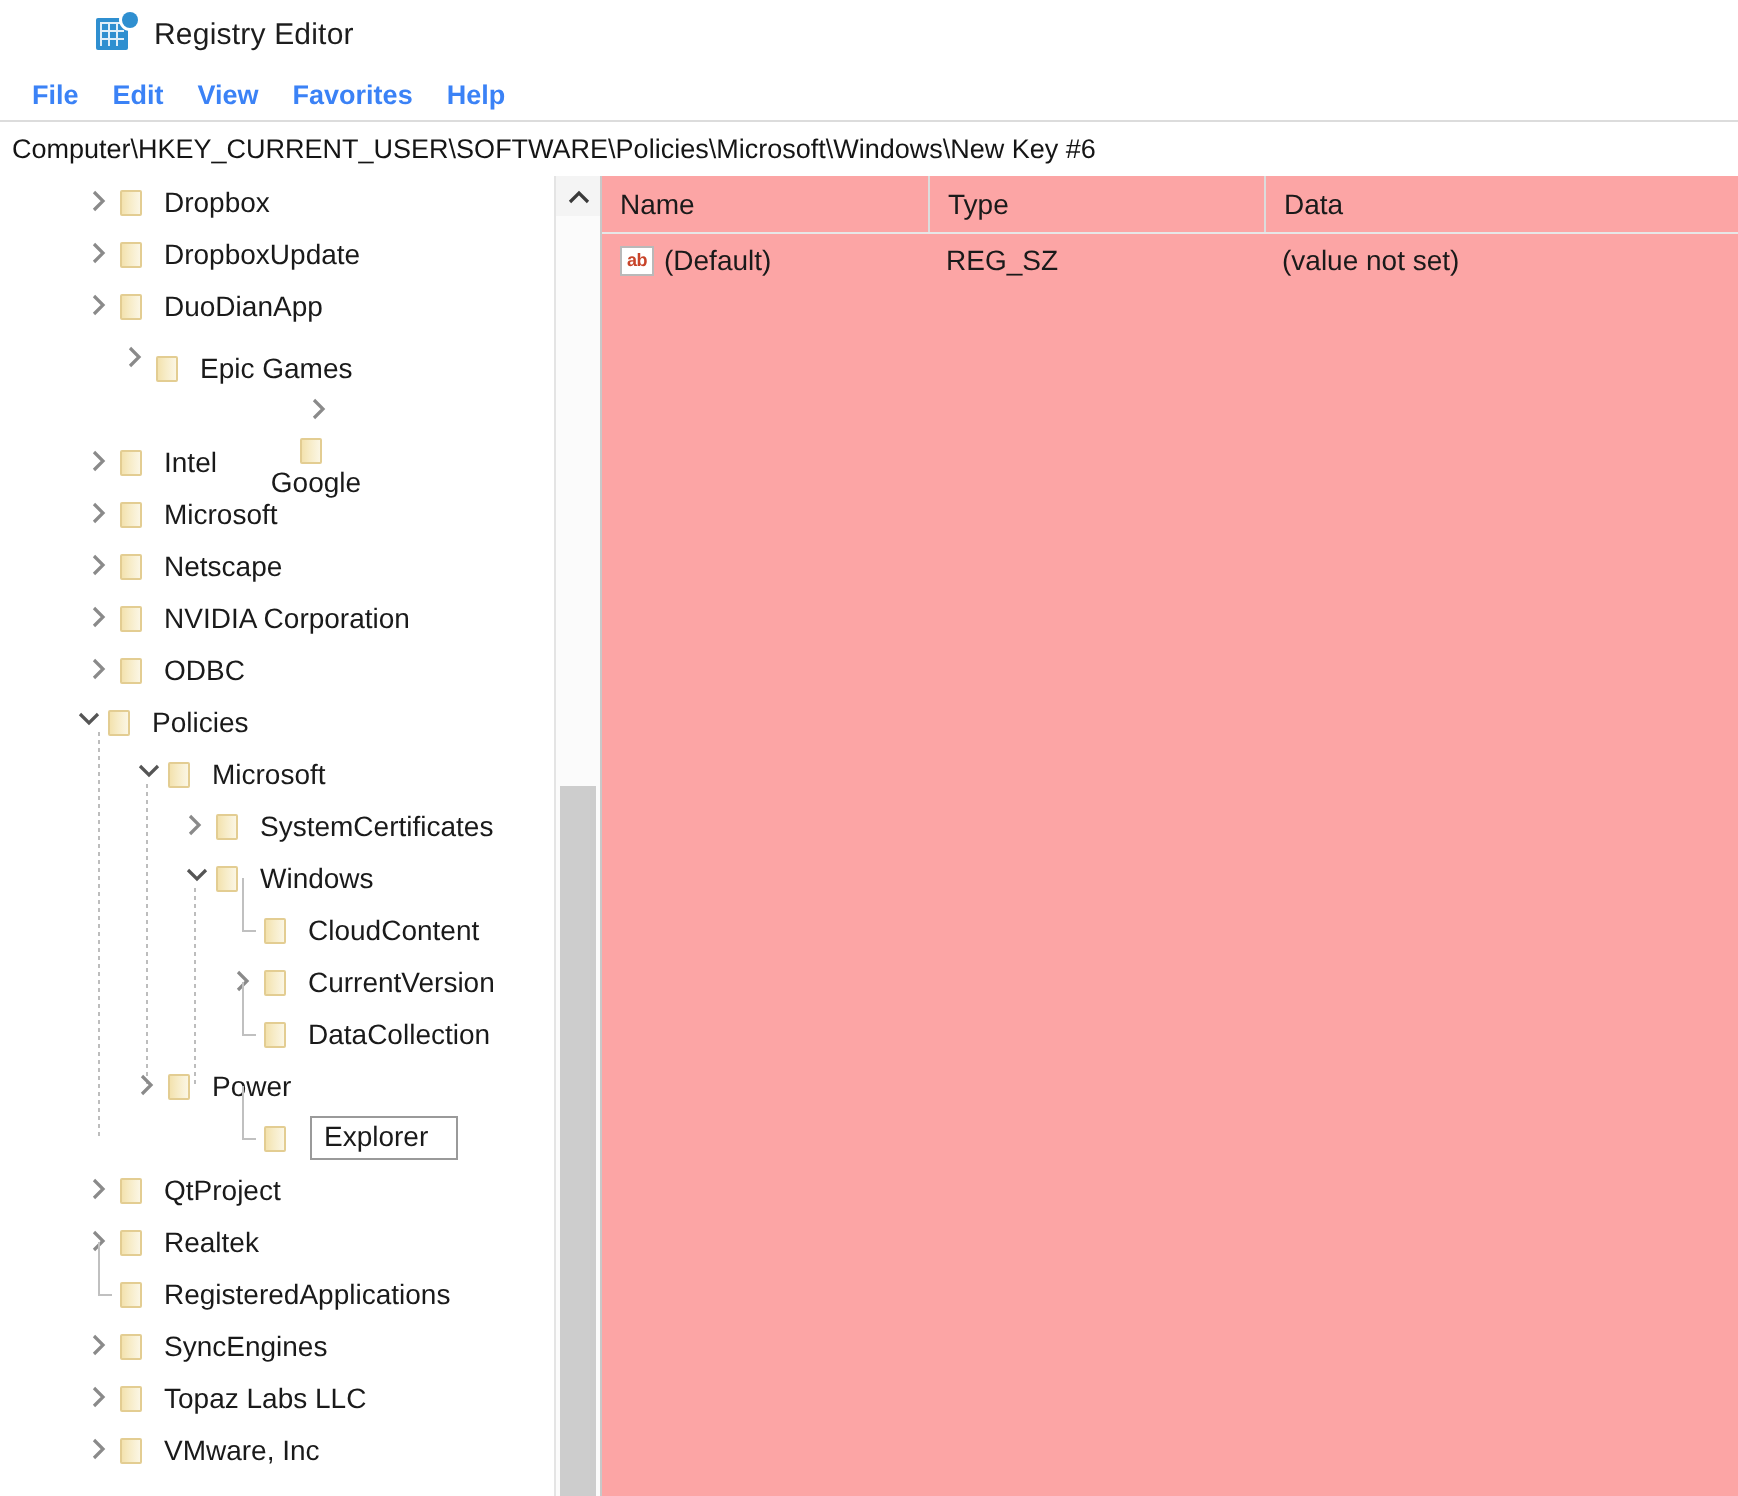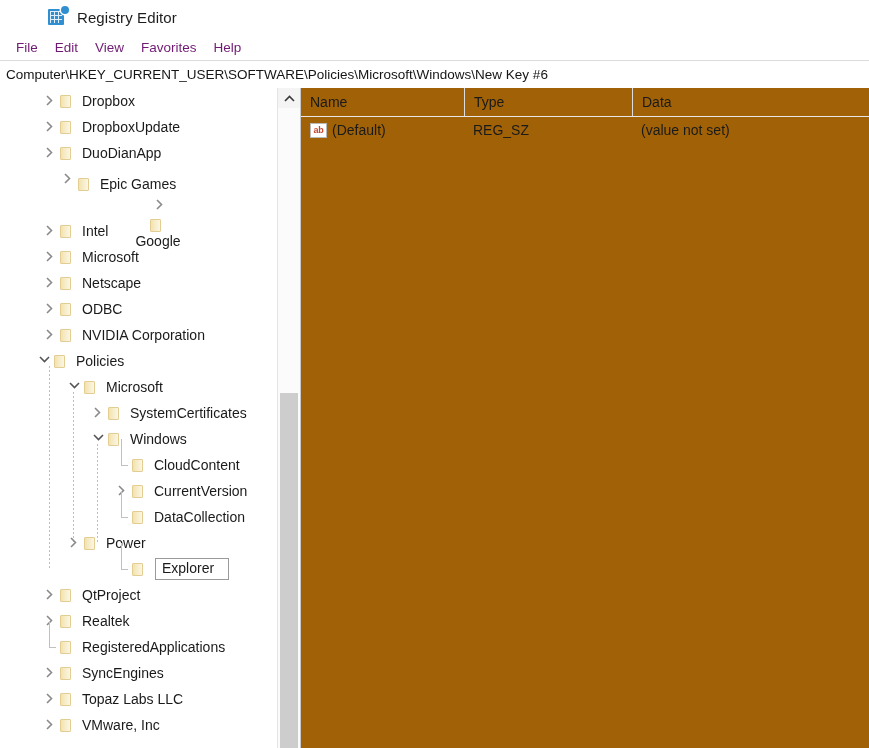--- a/index.html
+++ b/index.html
@@ -64,23 +64,24 @@
   .menubar {
     height: 26px;
     display: flex;
     align-items: center;
     padding-left: 8px;
     background: #ffffff;
     border-bottom: 1px solid #dcdcdc;
   }
   .menu-item {
     font-size: 13.5px;
-    color: #701a75;
+    color: #3b82f6;
     padding: 2px 9px 2px 8px;
     cursor: default;
+    font-weight: bold;
   }
 
   
   .addressbar {
     height: 27px;
     display: flex;
     align-items: center;
     padding-left: 6px;
     background: #ffffff;
     border-bottom: 1px solid #b9b9b9;
@@ -207,21 +208,21 @@
     position: absolute;
     left: 2px; right: 2px;
     top: 305px;
     bottom: 0;
     background: #cdcdcd;
   }
 
   
   .list-pane {
     flex: 1;
-    background: #a16207;
+    background: #fca5a5;
     position: relative;
     overflow: hidden;
   }
   .list-header {
     display: flex;
     height: 28px;
     align-items: center;
     font-size: 14px;
     color: #1a1a1a;
     border-bottom: 1px solid #e7e7e7;
@@ -392,32 +393,32 @@
         </div>
         <div class="trow" style="padding-left: 42px;">
           <div class="chev">
             <svg width="8" height="11" viewBox="0 0 8 11">
               <path d="M2 1 L6.5 5.5 L2 10" fill="none" stroke="#8a8a8a" stroke-width="1.6"></path>
             </svg>
           </div>
           <div class="folder">
             <div class="back"></div>
           </div>
+          <span class="tlabel">NVIDIA Corporation</span>
+        </div>
+        <div class="trow" style="padding-left: 42px;">
+          <div class="chev">
+            <svg width="8" height="11" viewBox="0 0 8 11">
+              <path d="M2 1 L6.5 5.5 L2 10" fill="none" stroke="#8a8a8a" stroke-width="1.6"></path>
+            </svg>
+          </div>
+          <div class="folder">
+            <div class="back"></div>
+          </div>
           <span class="tlabel">ODBC</span>
-        </div>
-        <div class="trow" style="padding-left: 42px;">
-          <div class="chev">
-            <svg width="8" height="11" viewBox="0 0 8 11">
-              <path d="M2 1 L6.5 5.5 L2 10" fill="none" stroke="#8a8a8a" stroke-width="1.6"></path>
-            </svg>
-          </div>
-          <div class="folder">
-            <div class="back"></div>
-          </div>
-          <span class="tlabel">NVIDIA Corporation</span>
         </div>
         <div class="trow" style="padding-left: 36px;">
           <div class="chev">
             <svg width="11" height="8" viewBox="0 0 11 8">
               <path d="M1 2 L5.5 6.5 L10 2" fill="none" stroke="#555" stroke-width="1.6"></path>
             </svg>
           </div>
           <div class="folder">
             <div class="back"></div>
           </div>

